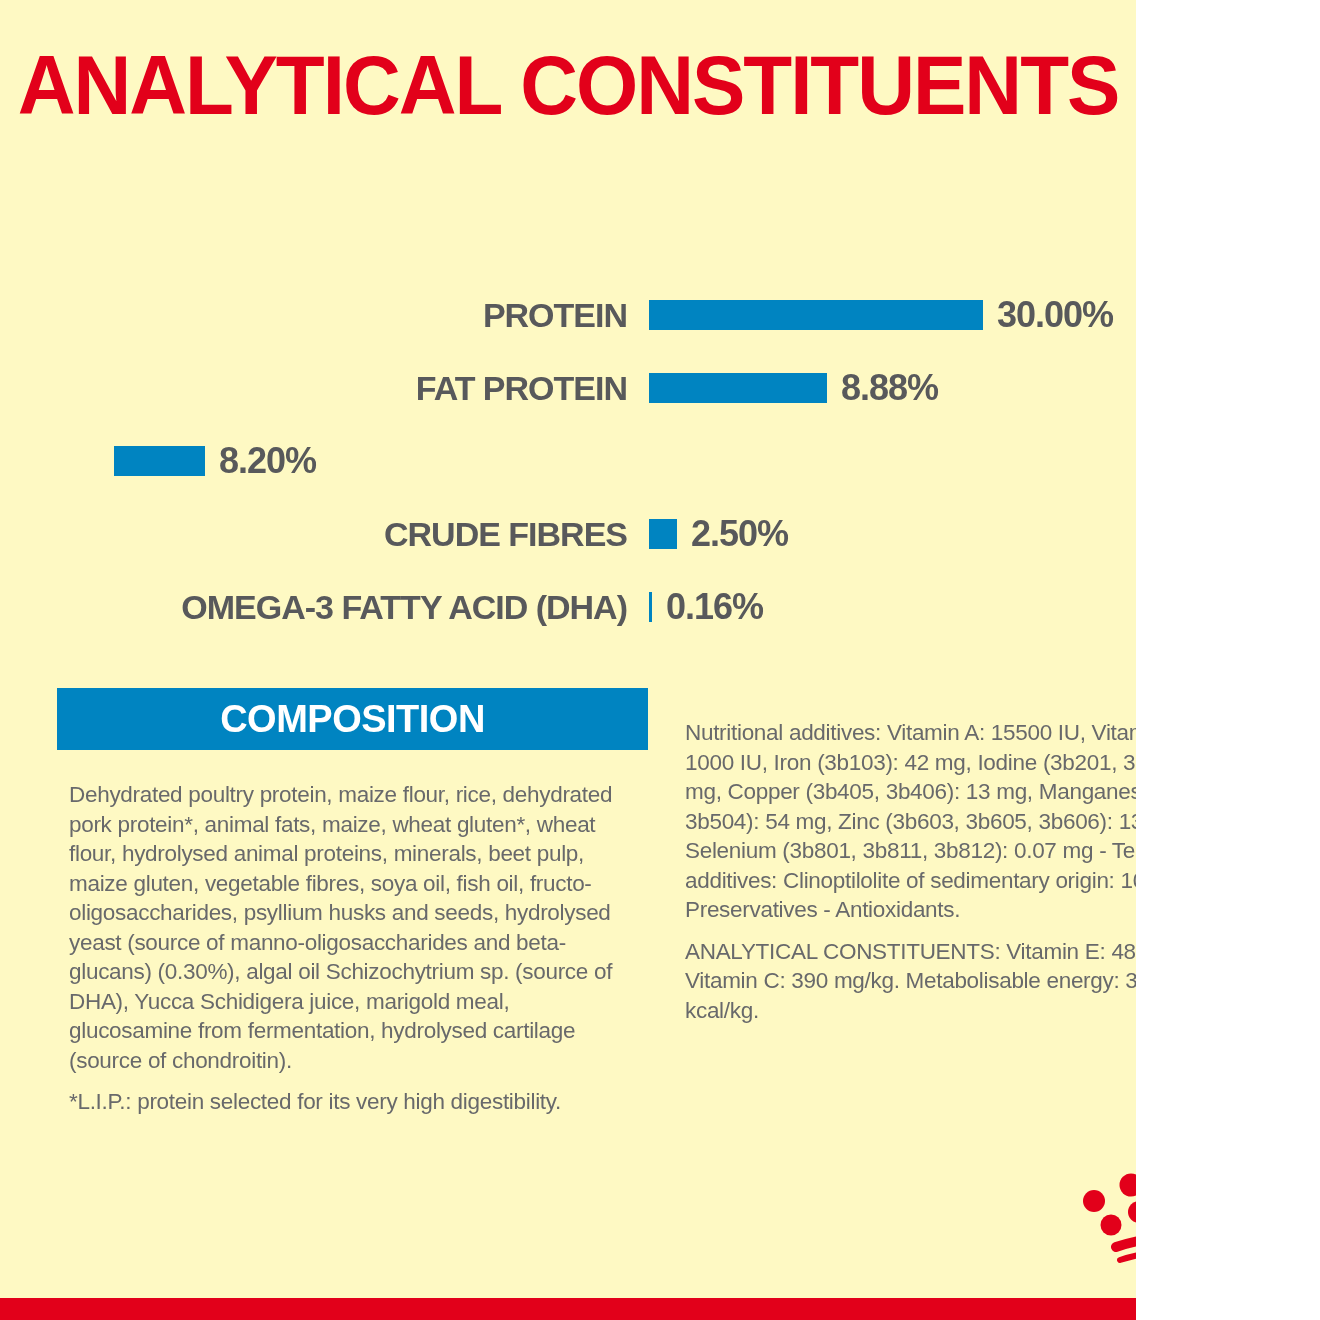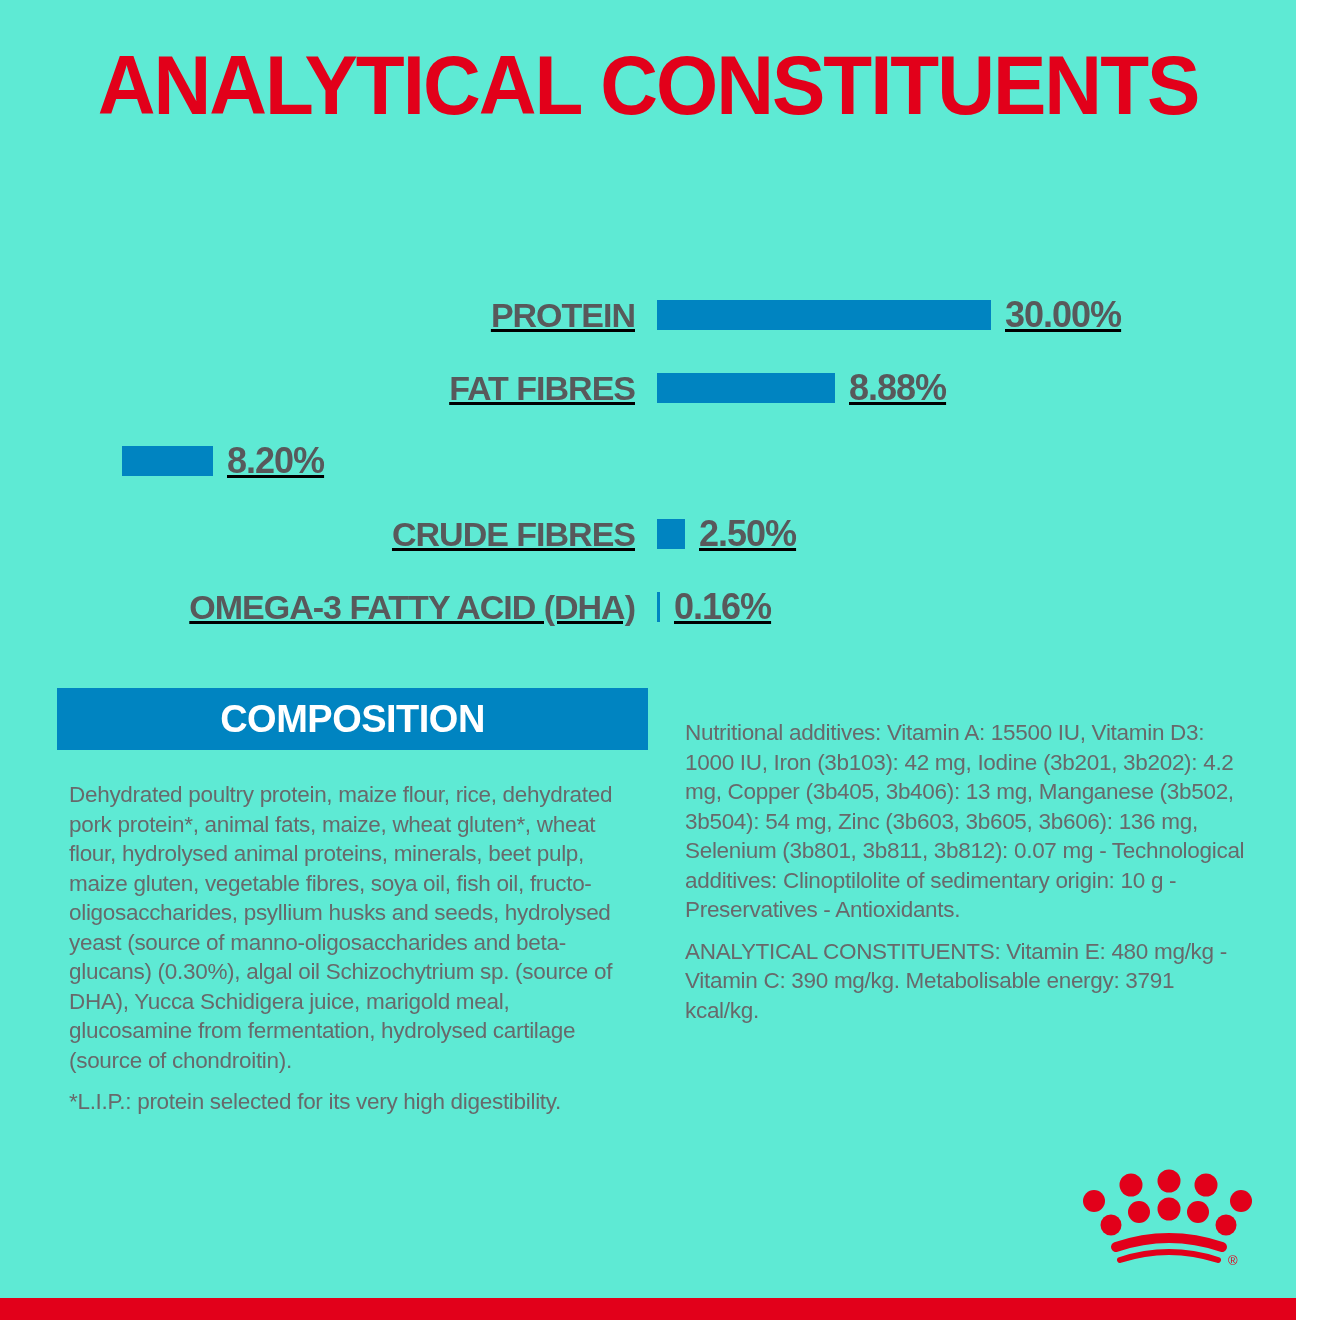--- a/index.html
+++ b/index.html
@@ -1,29 +1,29 @@
 <!DOCTYPE html>
 <html><head>
 <meta charset="utf-8">
 <style>
   html,body{margin:0;padding:0;}
   body{font-family:"Liberation Sans", sans-serif; background:#ffffff;}
-  .page{position:relative; width:1296px; height:1320px; background:#5eead4; overflow:hidden;}
+  .page{position:relative; width:1136px; height:1320px; background:#fef9c3; overflow:hidden;}
 
   
   .page-title{
     position:absolute; top:40px; left:0; right:0;
     text-align:center;
     font-size:80px; font-weight:bold; letter-spacing:-2px;
     color:#e2001a;
     transform:scaleY(1.05);
   }
 
   
-  .chart{position:absolute; left:100px; top:299px; width:1140px;text-decoration:underline;}
+  .chart{position:absolute; left:92px; top:299px; width:1140px;}
   .chart-row{display:flex; align-items:center; height:32px; margin-bottom:41px;}
   .chart-label{
     width:535px; flex:0 0 535px; text-align:right;
     font-size:34px; font-weight:bold; letter-spacing:-1px; color:#58595b;
     white-space:nowrap;
   }
   .chart-bar{height:30px; margin-left:22px; flex:0 0 auto;}
   .chart-value{
     margin-left:14px; font-size:36px; font-weight:bold;
     letter-spacing:-1px; color:#58595b; white-space:nowrap;
@@ -59,21 +59,21 @@
 
   <div class="page-title">ANALYTICAL CONSTITUENTS</div>
 
   <div class="chart">
       <div class="chart-row">
         <div class="chart-label" style="color: rgb(88, 89, 91);">PROTEIN</div>
         <div class="chart-bar" style="width: 334px; background: rgb(0, 132, 193);"></div>
         <div class="chart-value" style="color: rgb(88, 89, 91);">30.00%</div>
       </div>
       <div class="chart-row">
-        <div class="chart-label" style="color: rgb(88, 89, 91);">FAT FIBRES</div>
+        <div class="chart-label" style="color: rgb(88, 89, 91);">FAT PROTEIN</div>
         <div class="chart-bar" style="width: 178px; background: rgb(0, 132, 193);"></div>
         <div class="chart-value" style="color: rgb(88, 89, 91);">8.88%</div>
       </div>
       <div class="chart-row">
         <div class="chart-bar" style="width: 91px; background: rgb(0, 132, 193);"></div>
         <div class="chart-value" style="color: rgb(88, 89, 91);">8.20%</div>
       </div>
       <div class="chart-row">
         <div class="chart-label" style="color: rgb(88, 89, 91);">CRUDE FIBRES</div>
         <div class="chart-bar" style="width: 28px; background: rgb(0, 132, 193);"></div>

